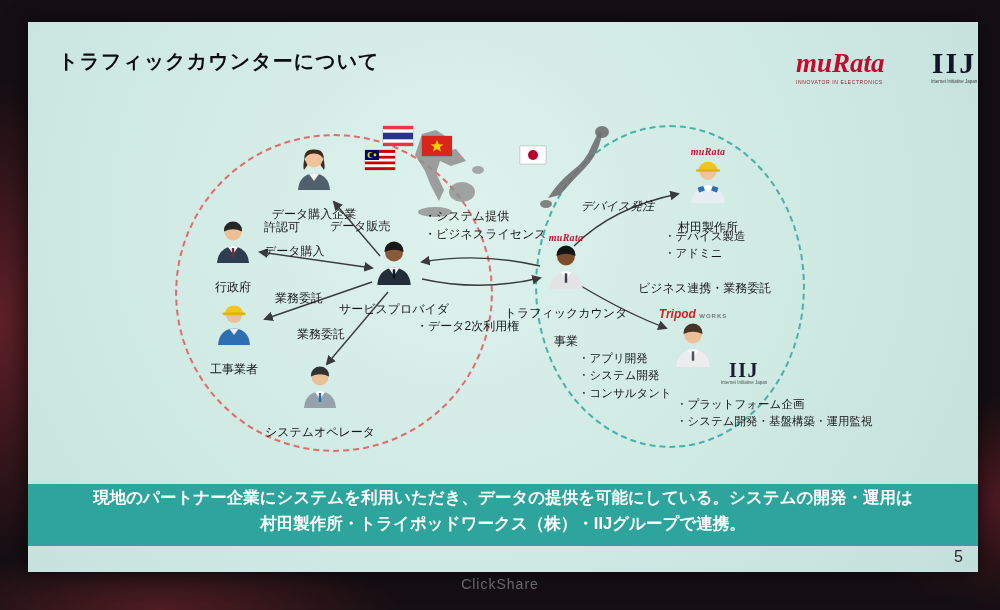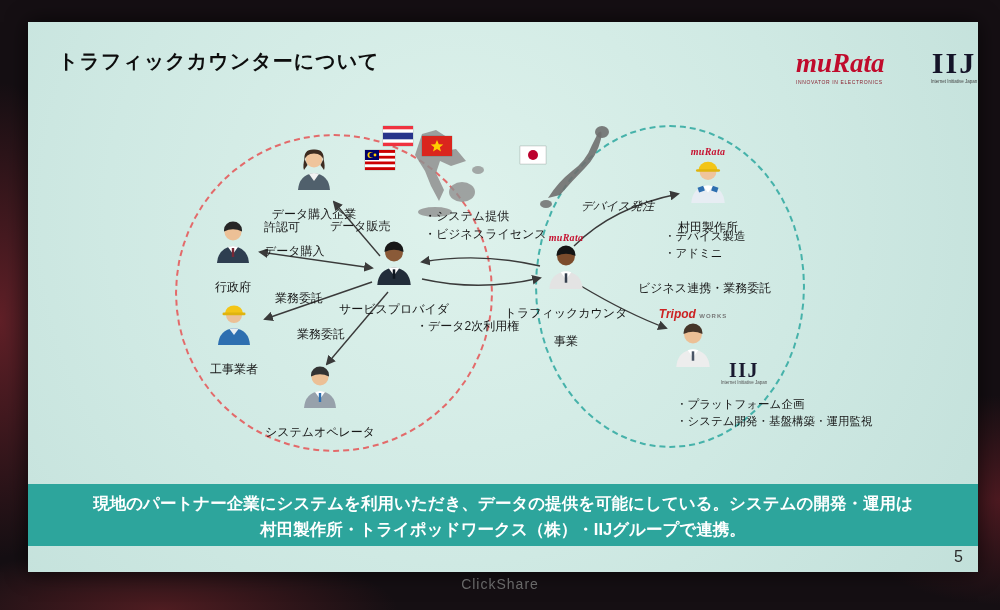--- a/index.html
+++ b/index.html
@@ -38,21 +38,21 @@
   .tripod-logo .sub { font-style:normal; font-weight:700; font-size:6px; color:#777; letter-spacing:1px; }
   .iij-small { position:absolute; width:80px; text-align:center; }
   .iij-small .t { font-family:"Liberation Serif",serif; font-weight:700; font-size:20px;
     color:#1a1a30; letter-spacing:1.5px; line-height:1; }
   .iij-small .s { font-size:4.5px; color:#555; }
   .arrows { position:absolute; left:0; top:0; pointer-events:none; }
   .flag { position:absolute; box-shadow:0 0 1px rgba(0,0,0,.5); }
   .map { position:absolute; }
   .footer { position:absolute; left:0; top:462px; width:950px; height:62px;
     background:#2da59c; color:#ffffff; text-align:center; font-size:16.5px;
-    font-weight:600; padding-top:6px; line-height:26px; }
+    font-weight:600; line-height:26px; }
   .pagenum { position:absolute; left:905px; top:526px; width:30px; text-align:right;
     font-size:16px; color:#2c2c2c; }
 </style>
 </head>
 <body>
 
 <div class="photo">
 
   <div class="slide">
 
@@ -232,20 +232,25 @@
         <span class="sub">WORKS</span>
       </div>
       <svg width="42" height="46" viewBox="0 0 40 44">
         <path d="M4,44 Q5,29 20,27 Q35,29 36,44 Z" fill="#ededed"></path>
         <path d="M15,28 L20,35 L25,28 Q20,26 15,28 Z" fill="#ffffff"></path>
         <rect x="18.8" y="29" width="2.4" height="9" fill="#4a5566"></rect>
         <circle cx="20" cy="13" r="8.5" fill="#ecc096"></circle>
         <path d="M11,11 a9,8.5 0 0 1 18,0 l0,1.5 q-9,-4.5 -18,0 Z" fill="#46362a"></path>
       </svg>
     </div>
+    <div class="bullets" style="left:550px;top:328px;">
+      <div>・アプリ開発</div>
+      <div>・システム開発</div>
+      <div>・コンサルタント</div>
+    </div>
 
     <div class="iij-small" style="left:676px;top:338px;">
       <div class="t">IIJ</div>
       <div class="s">Internet Initiative Japan</div>
     </div>
     <div class="bullets" style="left:648px;top:374px;">
       <div>・プラットフォーム企画</div>
       <div>・システム開発・基盤構築・運用監視</div>
     </div>
 

